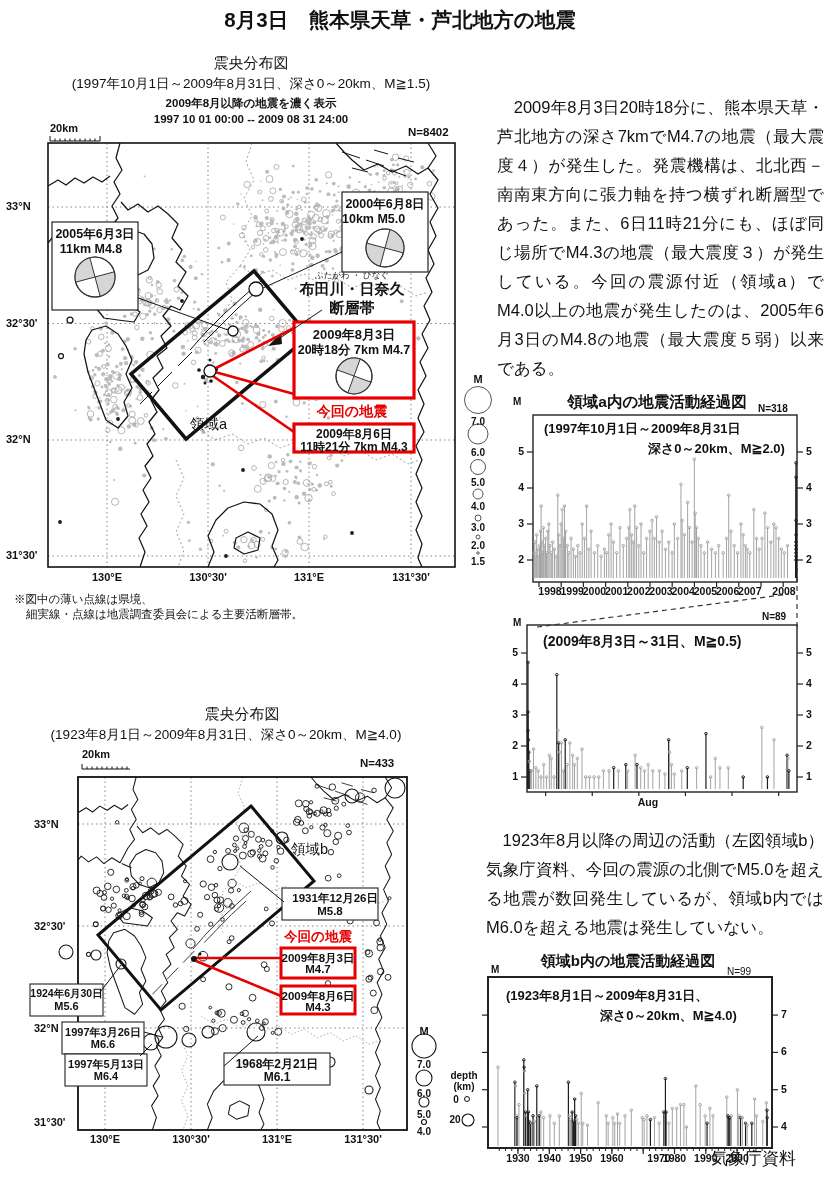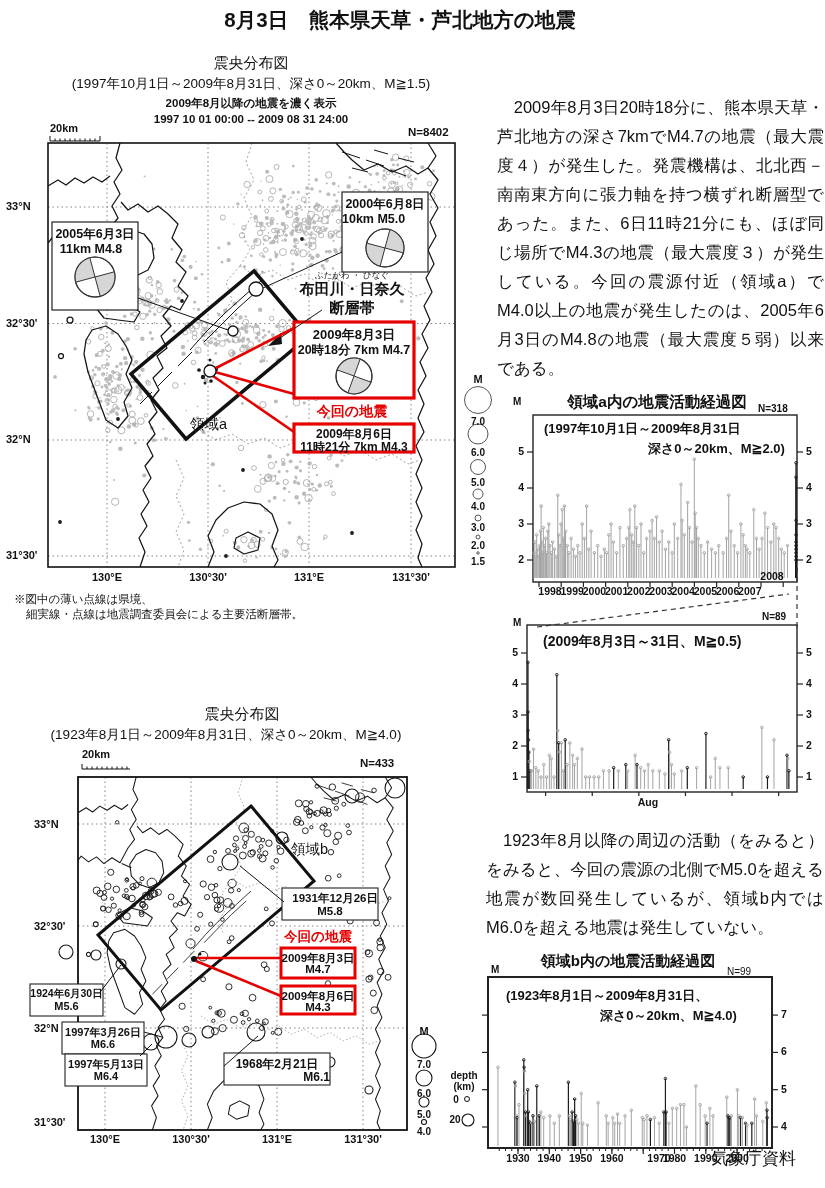--- a/index.html
+++ b/index.html
@@ -49,21 +49,21 @@
 
   .c0a{left:282px;top:891px;width:96px;text-align:right;font-size:11.5px}
   .c0b{left:282px;top:905px;width:96px;text-align:center;font-size:11.5px}
   .c1a{left:30px;top:987px;width:73px;text-align:center;font-size:10.5px}
   .c1b{left:30px;top:1000px;width:73px;text-align:center;font-size:11px}
   .c2a{left:62px;top:1025px;width:82px;text-align:center;font-size:11px}
   .c2b{left:62px;top:1038px;width:82px;text-align:center;font-size:11px}
   .c3a{left:65px;top:1057px;width:82px;text-align:center;font-size:11px}
   .c3b{left:65px;top:1070px;width:82px;text-align:center;font-size:11px}
   .c4a{left:224px;top:1056px;width:106px;text-align:center;font-size:12px}
-  .c4b{left:224px;top:1070px;width:106px;text-align:right;font-size:12px}
+  .c4b{left:224px;top:1070px;width:106px;text-align:center;font-size:12px}
   .d0a{left:281px;top:951px;width:74px;text-align:center;font-size:11.5px}
   .d0b{left:281px;top:963px;width:74px;text-align:center;font-size:11.5px}
   .d1a{left:281px;top:989px;width:74px;text-align:center;font-size:11.5px}
   .d1b{left:281px;top:1001px;width:74px;text-align:center;font-size:11.5px}
   .kk2{left:318px;top:928px;font-size:13.5px}
   .rb2{left:291px;top:840px;font-size:14.5px}
 
   .p1{left:497px;top:93px;width:327px;font-size:16.5px;line-height:29px;text-align:justify;white-space:normal}
   .p2{left:486px;top:826px;width:338px;font-size:16.5px;line-height:29px;text-align:justify;white-space:normal}
 
@@ -1993,21 +1993,21 @@
 <div class="abs b txt c4a">1968年2月21日</div>
 <div class="abs b txt c4b">M6.1</div>
 <div class="abs b txt d0a">2009年8月3日</div>
 <div class="abs b txt d0b">M4.7</div>
 <div class="abs b txt d1a">2009年8月6日</div>
 <div class="abs b txt d1b">M4.3</div>
 <div class="abs cx b red txt kk2">今回の地震</div>
 <div class="abs txt rb2">領域b</div>
 
 <div class="abs txt p1">　2009年8月3日20時18分に、熊本県天草・芦北地方の深さ7kmでM4.7の地震（最大震度４）が発生した。発震機構は、北北西－南南東方向に張力軸を持つ横ずれ断層型であった。また、6日11時21分にも、ほぼ同じ場所でM4.3の地震（最大震度３）が発生している。今回の震源付近（領域a）でM4.0以上の地震が発生したのは、2005年6月3日のM4.8の地震（最大震度５弱）以来である。</div>
-<div class="abs txt p2">　1923年8月以降の周辺の活動（をみると）をみると、今回の震源の北側でM5.0を超える地震が数回発生しているが、領域b内ではM6.0を超える地震は発生していない。</div>
+<div class="abs txt p2">　1923年8月以降の周辺の活動（左図領域b）気象庁資料、今回の震源の北側でM5.0を超える地震が数回発生しているが、領域b内ではM6.0を超える地震は発生していない。</div>
 
 <div class="abs cx b txt cAt">領域a内の地震活動経過図</div>
 <div class="abs b txt cAn">N=318</div>
 <div class="abs b txt cAm">M</div>
 <div class="abs b txt cAa1">(1997年10月1日～2009年8月31日</div>
 <div class="abs b txt cAa2">深さ0～20km、M≧2.0)</div>
 <div class="abs b txt cZn">N=89</div>
 <div class="abs b txt cZm">M</div>
 <div class="abs b txt cZa">(2009年8月3日～31日、M≧0.5)</div>
 <div class="abs cx txt cZx">Aug</div>
@@ -2030,21 +2030,21 @@
 <div class="tk " style="left: 550px; top: 585px;">1998</div>
 <div class="tk " style="left: 572.2px; top: 585px;">1999</div>
 <div class="tk " style="left: 594.4px; top: 585px;">2000</div>
 <div class="tk " style="left: 616.6px; top: 585px;">2001</div>
 <div class="tk " style="left: 638.8px; top: 585px;">2002</div>
 <div class="tk " style="left: 661px; top: 585px;">2003</div>
 <div class="tk " style="left: 683.2px; top: 585px;">2004</div>
 <div class="tk " style="left: 705.4px; top: 585px;">2005</div>
 <div class="tk " style="left: 727.6px; top: 585px;">2006</div>
 <div class="tk " style="left: 749.8px; top: 585px;">2007</div>
-<div class="tk " style="left: 772px; top: 570px;">2008</div>
+<div class="tk " style="left: 772px; top: 585px; padding-left: 24px;">2008</div>
 <div class="tk tr" style="left: 518px; top: 770px;">1</div>
 <div class="tk tl0" style="left: 806px; top: 770px;">1</div>
 <div class="tk tr" style="left: 518px; top: 739px;">2</div>
 <div class="tk tl0" style="left: 806px; top: 739px;">2</div>
 <div class="tk tr" style="left: 518px; top: 708px;">3</div>
 <div class="tk tl0" style="left: 806px; top: 708px;">3</div>
 <div class="tk tr" style="left: 518px; top: 677px;">4</div>
 <div class="tk tl0" style="left: 806px; top: 677px;">4</div>
 <div class="tk tr" style="left: 518px; top: 646px;">5</div>
 <div class="tk tl0" style="left: 806px; top: 646px;">5</div>

